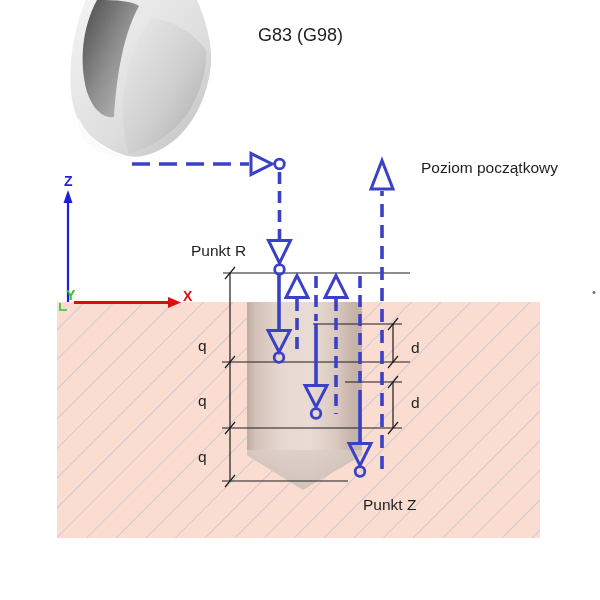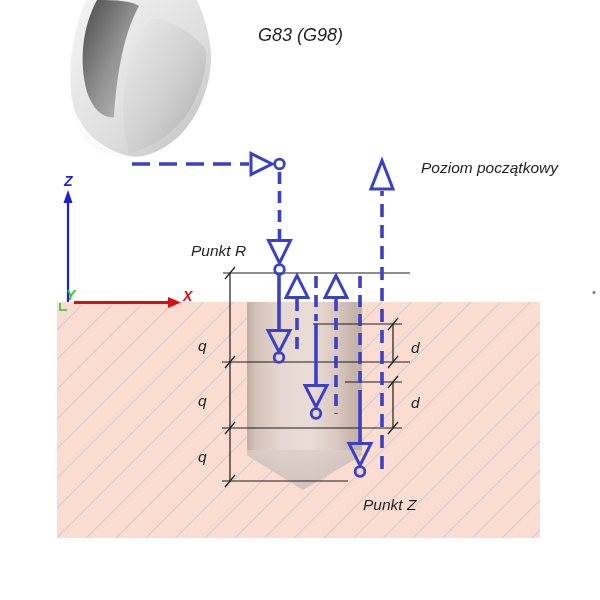--- a/index.html
+++ b/index.html
@@ -3,21 +3,21 @@
 <meta charset="utf-8">
 <style>
   :root{
     --toolpath-blue:#3b41c5; --axis-x-red:#d90f0f; --axis-y-green:#2fc42f;
     --axis-z-blue:#1d1de0; --material-pink:#fadcd0; --hatch-gray:#bac1d1;
     --hole-light:#e8dbd3; --hole-dark:#c3b0a7; --dimension-line:#1c1c1c;
     --text-color:#1f1f1f; --background:#ffffff;
   }
   html,body{margin:0;padding:0;background:var(--background);}
   .stage{position:relative;width:600px;height:600px;background:var(--background);overflow:hidden;
-         font-family:"Liberation Sans",sans-serif;font-style:italic;}
+         font-family:"Liberation Sans",sans-serif;}
   svg{display:block;}
   .diag-text{fill:var(--text-color);font-family:"Liberation Sans",sans-serif;font-size:15.5px;}
   .title-text{font-size:18px;}
   .dim-text{font-size:15.5px;}
   .axis-label{font-size:14px;font-weight:bold;}
   .axis-z-label{fill:var(--axis-z-blue);}
   .axis-x-label{fill:var(--axis-x-red);}
   .axis-y-label{fill:var(--axis-y-green);}
   .blk{stroke:var(--dimension-line);stroke-width:1.2;fill:none;}
   .bluepath{stroke:var(--toolpath-blue);stroke-width:3.6;fill:none;}

